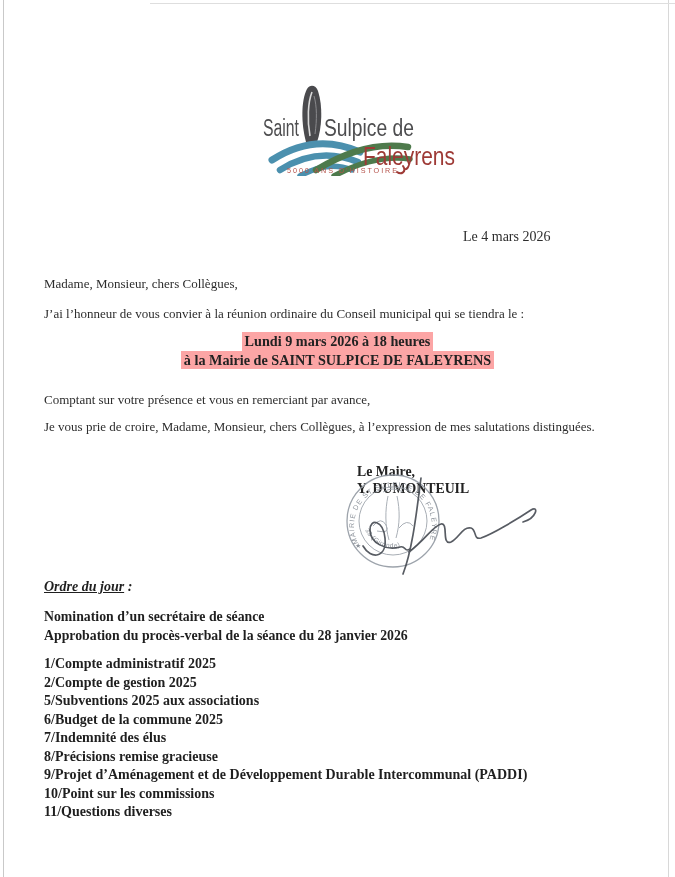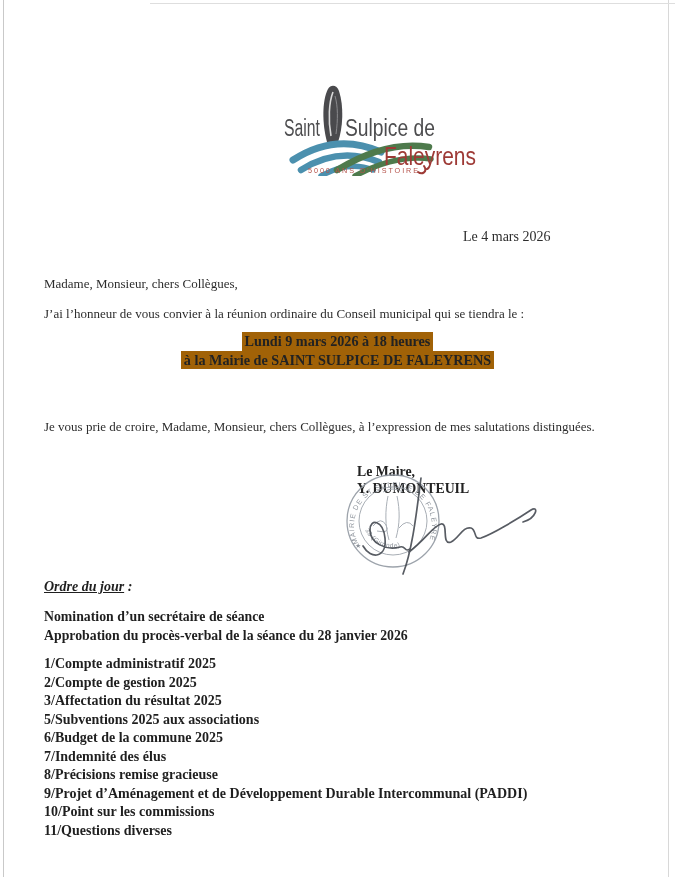--- a/index.html
+++ b/index.html
@@ -11,37 +11,37 @@
     font-family: "Liberation Serif", serif;
     color: #2d2d2d;
     overflow: hidden;
   }
   .scan-edge-left  { position: absolute; left: 3px;  top: 0; width: 1px; height: 877px; background: #c9c9c9; }
   .scan-edge-right { position: absolute; left: 668px; top: 0; width: 1px; height: 877px; background: #d8d8d8; }
   .scan-edge-top   { position: absolute; left: 150px; top: 3px; width: 525px; height: 1px; background: #dedede; }
 
   .abs { position: absolute; }
 
-  .logo-wrap { left: 281px; top: 84px; width: 200px; height: 92px; }
+  .logo-wrap { left: 260px; top: 84px; width: 200px; height: 92px; }
 
   .date-line { left: 463px; top: 229px; font-size: 14px; }
 
   .para { left: 44px; width: 600px; font-size: 13px; }
   .salutation { top: 276px; }
   .intro      { top: 306px; }
   .thanks     { top: 392px; }
   .closing    { top: 419px; width: 612px; }
 
   .meeting-block { left: 0; top: 332px; width: 675px; text-align: center; line-height: 18.5px; }
   .meeting-line {
     display: inline-block;
     font-weight: bold;
     font-size: 14.2px;
     color: #222;
-    background: #a16207;
+    background: #fca5a5;
     padding: 0 3px;
   }
 
   .sig-block { left: 357px; top: 464px; font-weight: bold; font-size: 13.8px; line-height: 16.5px; color: #222; }
   .stamp-wrap { left: 333px; top: 468px; width: 212px; height: 110px; pointer-events: none; }
 
   .ordre-heading { left: 44px; top: 579px; font-weight: bold; font-size: 14px; color: #1f1f1f; font-style: italic; }
   .ordre-heading .u { text-decoration: underline; }
 
   .prelim { left: 44px; top: 608px; font-weight: bold; font-size: 13.8px; line-height: 18.5px; color: #1f1f1f; }
@@ -90,20 +90,21 @@
   <div class="abs date-line">Le 4 mars 2026</div>
 
   <div class="abs para salutation">Madame, Monsieur, chers Collègues,</div>
   <div class="abs para intro">J’ai l’honneur de vous convier à la réunion ordinaire du Conseil municipal qui se tiendra le :</div>
 
   <div class="abs meeting-block">
     <span class="meeting-line">Lundi 9 mars 2026 à 18 heures</span><br>
     <span class="meeting-line">à la Mairie de SAINT SULPICE DE FALEYRENS</span>
   </div>
 
+  <div class="abs para thanks">Comptant sur votre présence et vous en remerciant par avance,</div>
   <div class="abs para closing">Je vous prie de croire, Madame, Monsieur, chers Collègues, à l’expression de mes salutations distinguées.</div>
 
   <div class="abs sig-block">
     <div>Le Maire,</div>
     <div>Y. DUMONTEUIL</div>
   </div>
 
   <div class="abs stamp-wrap">
     <svg class="stamp-svg" width="212" height="110" viewBox="0 0 212 110">
       <defs>
@@ -143,21 +144,20 @@
   </div>
 
   <div class="abs prelim">
     <div>Nomination d’un secrétaire de séance</div>
     <div>Approbation du procès-verbal de la séance du 28 janvier 2026</div>
   </div>
 
   <div class="abs agenda-list">
     <div class="agenda-item">1/Compte administratif 2025</div>
     <div class="agenda-item">2/Compte de gestion 2025</div>
-    <div class="agenda-item">3/Affectation du résultat 2025</div>
     <div class="agenda-item">5/Subventions 2025 aux associations</div>
     <div class="agenda-item">6/Budget de la commune 2025</div>
     <div class="agenda-item">7/Indemnité des élus</div>
     <div class="agenda-item">8/Précisions remise gracieuse</div>
     <div class="agenda-item">9/Projet d’Aménagement et de Développement Durable Intercommunal (PADDI)</div>
     <div class="agenda-item">10/Point sur les commissions</div>
     <div class="agenda-item">11/Questions diverses</div>
   </div>
 </div>
 

